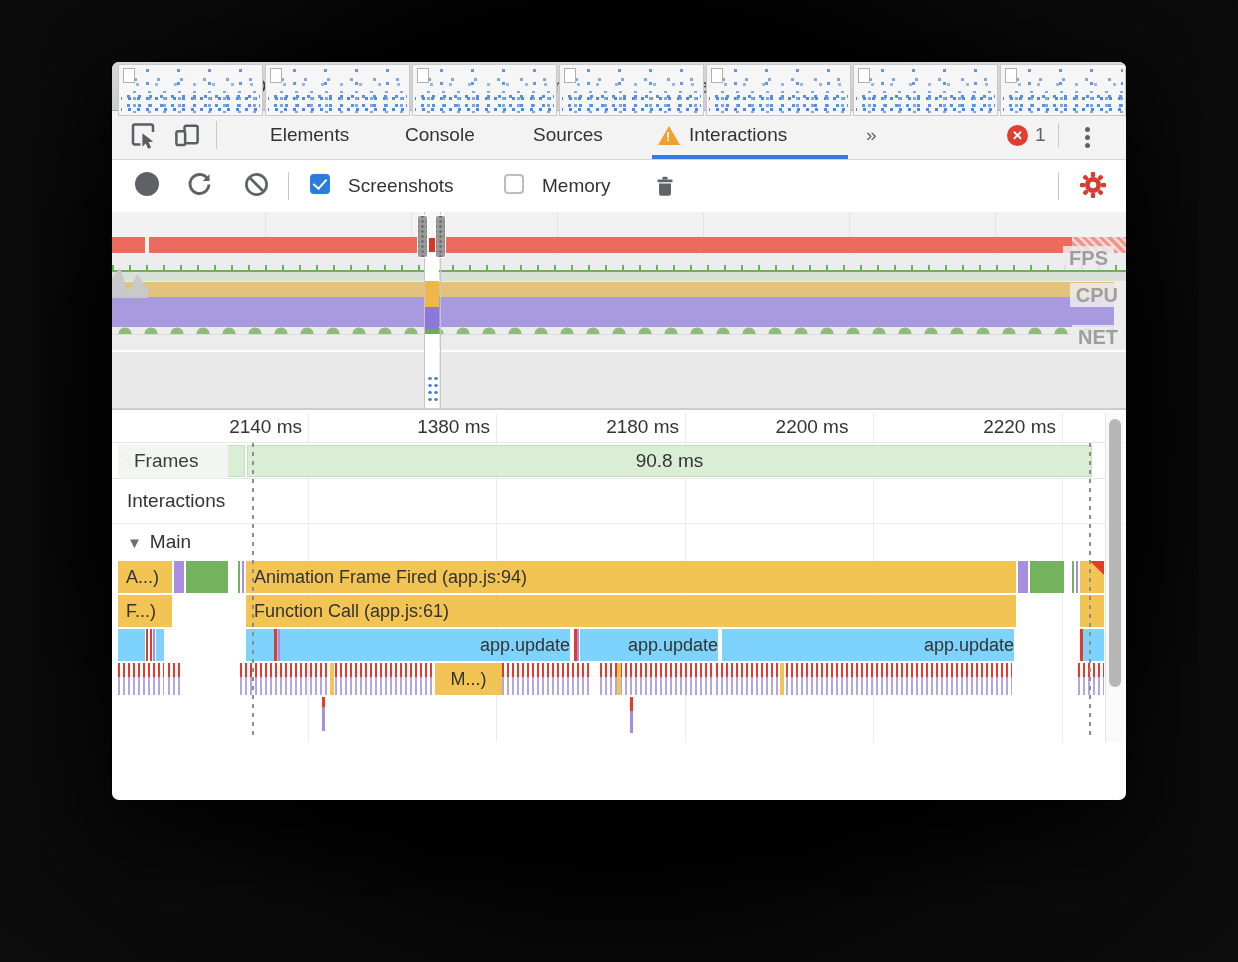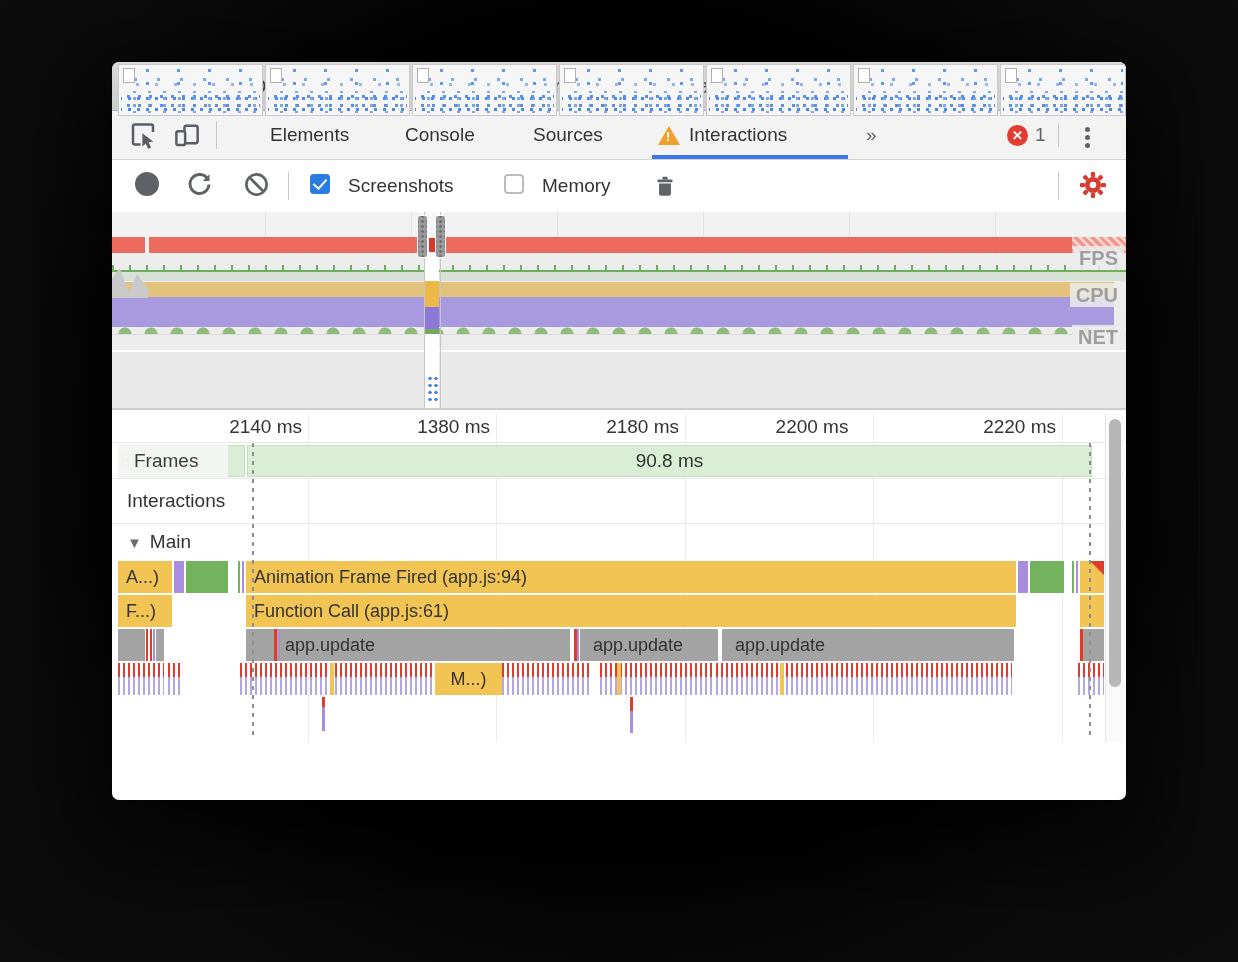--- a/index.html
+++ b/index.html
@@ -89,21 +89,21 @@
   .frame-green{position:absolute;top:35px;height:32px;background:#d9eed4;box-shadow:inset 0 0 0 1px rgba(140,190,130,0.3);}
   #frames-ghost{position:absolute;left:8px;top:35px;height:32px;line-height:32px;font-size:19px;color:#c4c4c4;z-index:1;}
   #frames-chip{position:absolute;left:6px;top:34px;width:110px;height:34px;line-height:34px;padding-left:16px;font-size:19px;color:#3c3c3c;
       background:rgba(246,246,246,0.88);z-index:2;box-sizing:border-box;}
   #frames-value{position:absolute;left:135px;top:35px;width:845px;height:32px;line-height:32px;text-align:center;font-size:19px;color:#333;z-index:2;}
   #interactions-label{position:absolute;left:15px;top:69px;height:44px;line-height:44px;font-size:19px;color:#333;}
   #main-header{position:absolute;left:15px;top:115px;height:34px;line-height:34px;font-size:19px;color:#333;}
   #main-arrow{color:#6e6e6e;font-size:15px;margin-right:8px;}
   .bar{position:absolute;height:32px;font-size:18px;line-height:32px;color:#333;white-space:nowrap;overflow:hidden;padding-left:8px;box-sizing:border-box;}
   .yellow{background:#f1c453;}
-  .blue{background:#a3a3a3;}
+  .blue{background:#7dd3fc;text-align:right;}
   .pbar{background:#a98ee0;}
   .gbar{background:#74b35e;}
   .tri{position:absolute;top:0;right:0;width:0;height:0;border-top:14px solid #e13b29;border-left:14px solid transparent;}
   .sliver{position:absolute;width:3px;height:32px;}
   .red-s{background:#e13b29;}
   .pur-s{background:#a98ee0;}
   .grn-s{background:#74b35e;}
   .yel-s{background:#f1c453;}
   .stripeseg{position:absolute;height:32px;
       background-image:repeating-linear-gradient(90deg,#e23b2e 0 2px,transparent 2px 5px),
@@ -236,21 +236,21 @@
   <div id="ov-charts"></div>
   <div id="fps-ticks"></div>
   <div id="fps-line"></div>
   <div id="fps-fill"></div>
   <div id="cpu-tan"></div>
   <div id="cpu-purple"></div>
   <div id="cpu-bumps"></div>
   <div id="cpu-gray"></div>
   <div class="abs" style="left:0;top:272px;width:1014px;height:1px;background:#dcdcdc;"></div>
 
-  <div class="lane-label" style="right:2px;top:184px;text-align:right;">FPS</div>
+  <div class="lane-label" style="right:12px;top:184px;text-align:right;">FPS</div>
   <div class="lane-label" style="right:2px;top:221px;">CPU</div>
   <div class="lane-label" style="right:2px;top:263px;">NET</div>
 
   <div id="film"></div>
   <div class="thumb" style="left:6px;">
       <span class="thumb-ui"></span>
     </div>
   <div class="thumb" style="left:153px;">
       <span class="thumb-ui"></span>
     </div>

